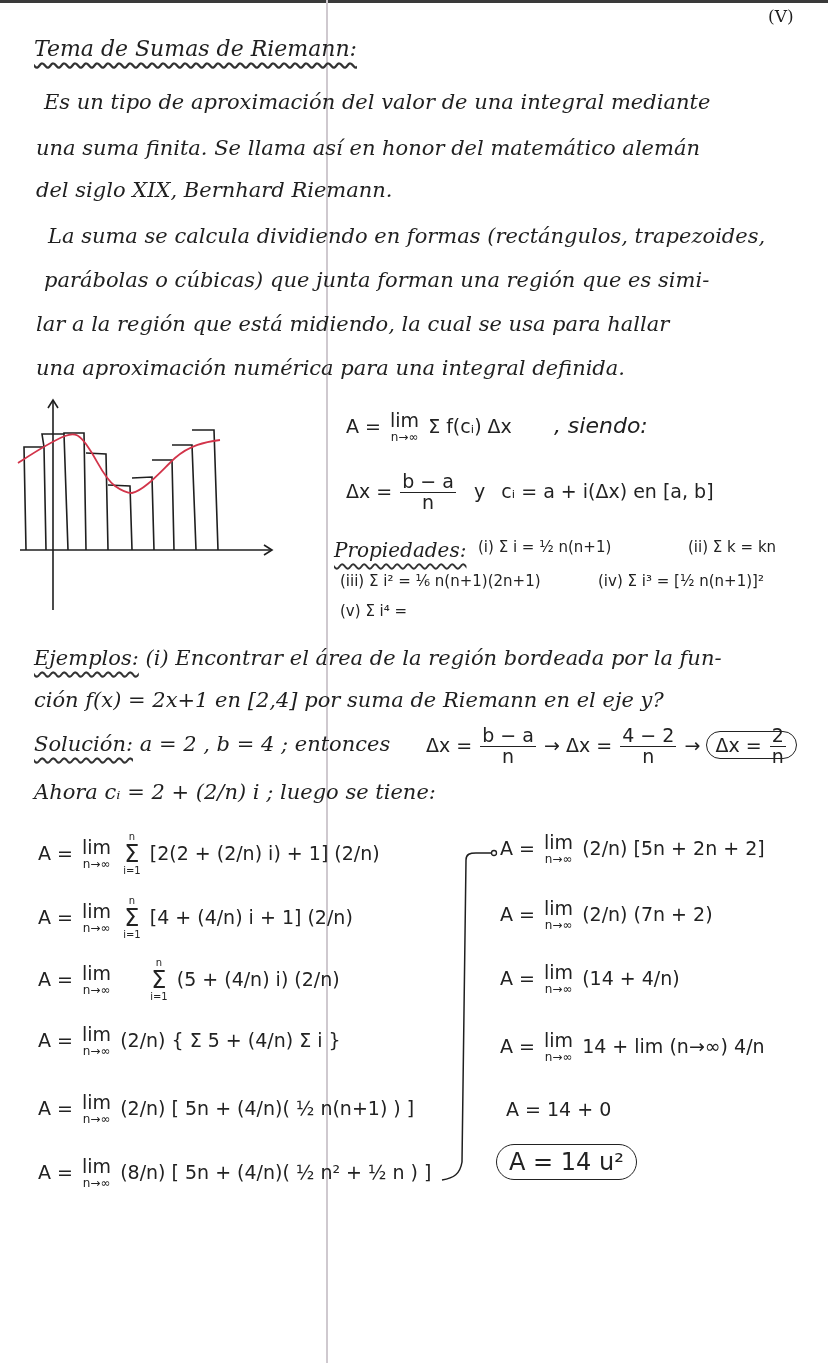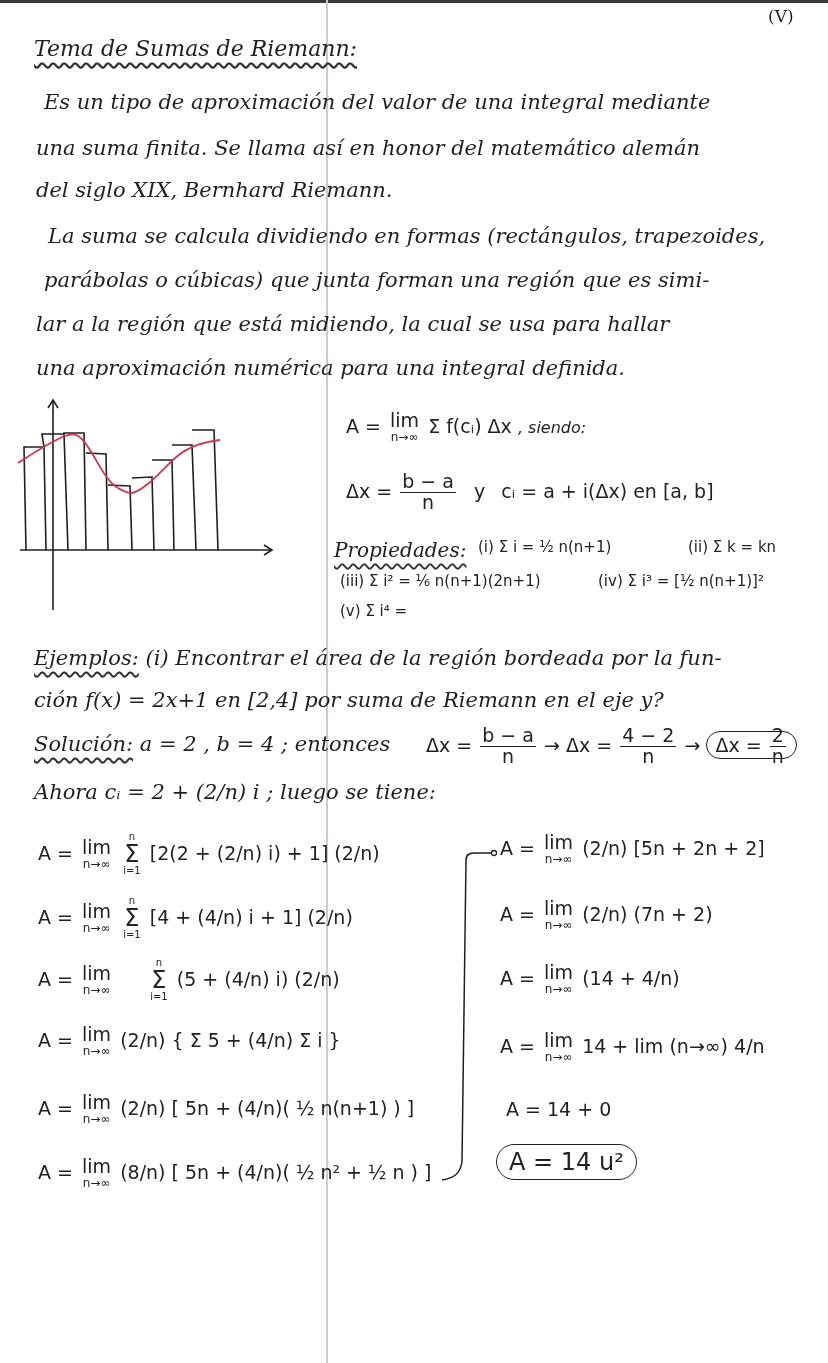--- a/index.html
+++ b/index.html
@@ -65,21 +65,21 @@
   <path d="M18,73 C35,62 50,52 65,46 C75,42 80,44 90,60 C98,72 104,88 115,96 C122,101 128,103 132,103 C145,100 160,82 175,68 C190,55 205,52 220,50" stroke="#d2344a" stroke-width="1.8" fill="none"></path>
 </svg>
 
 <div class="math" style="left:346px; top:410px;">
   <span>A =</span>
   <span class="lim">
     <span>lim</span>
     <span class="sub">n→∞</span>
   </span>
   <span>Σ f(cᵢ) Δx</span>
-  <span class="hw" style="position:static; font-size:16px;">, siendo:</span>
+  <span class="hw" style="position:static; font-size:22px;margin-left:36px;">, siendo:</span>
 </div>
 
 <div class="math" style="left:346px; top:472px;">
   <span>Δx =</span>
   <span class="frac">
     <span class="num">b − a</span>
     <span>n</span>
   </span>
   <span style="margin:0 10px;">y</span>
   <span>cᵢ = a + i(Δx)  en  [a, b]</span>

